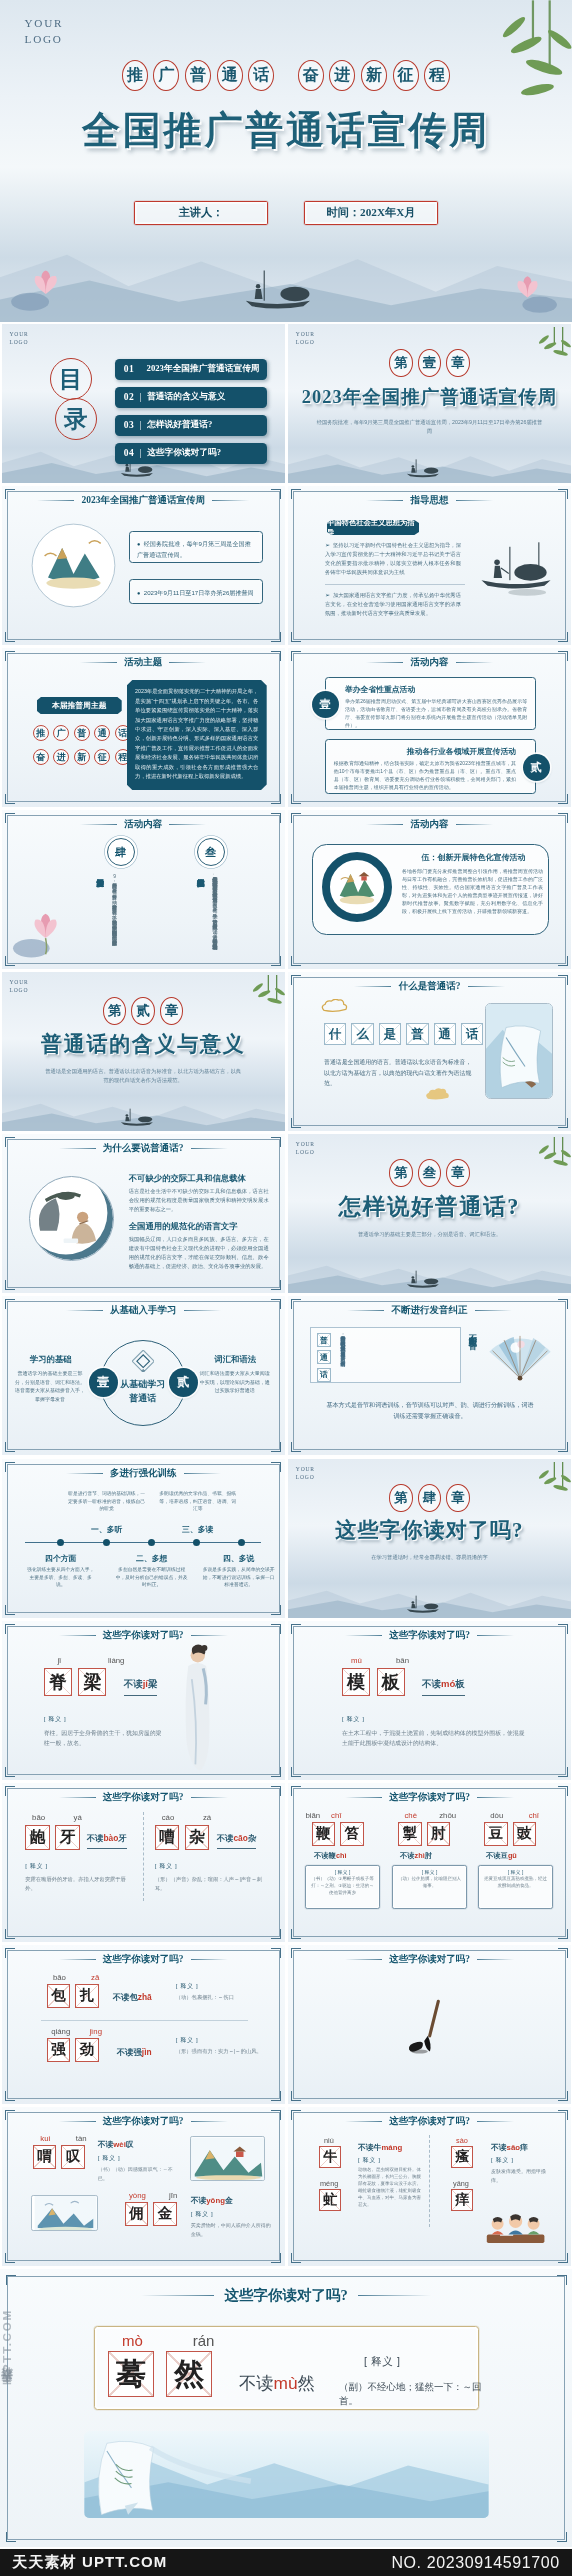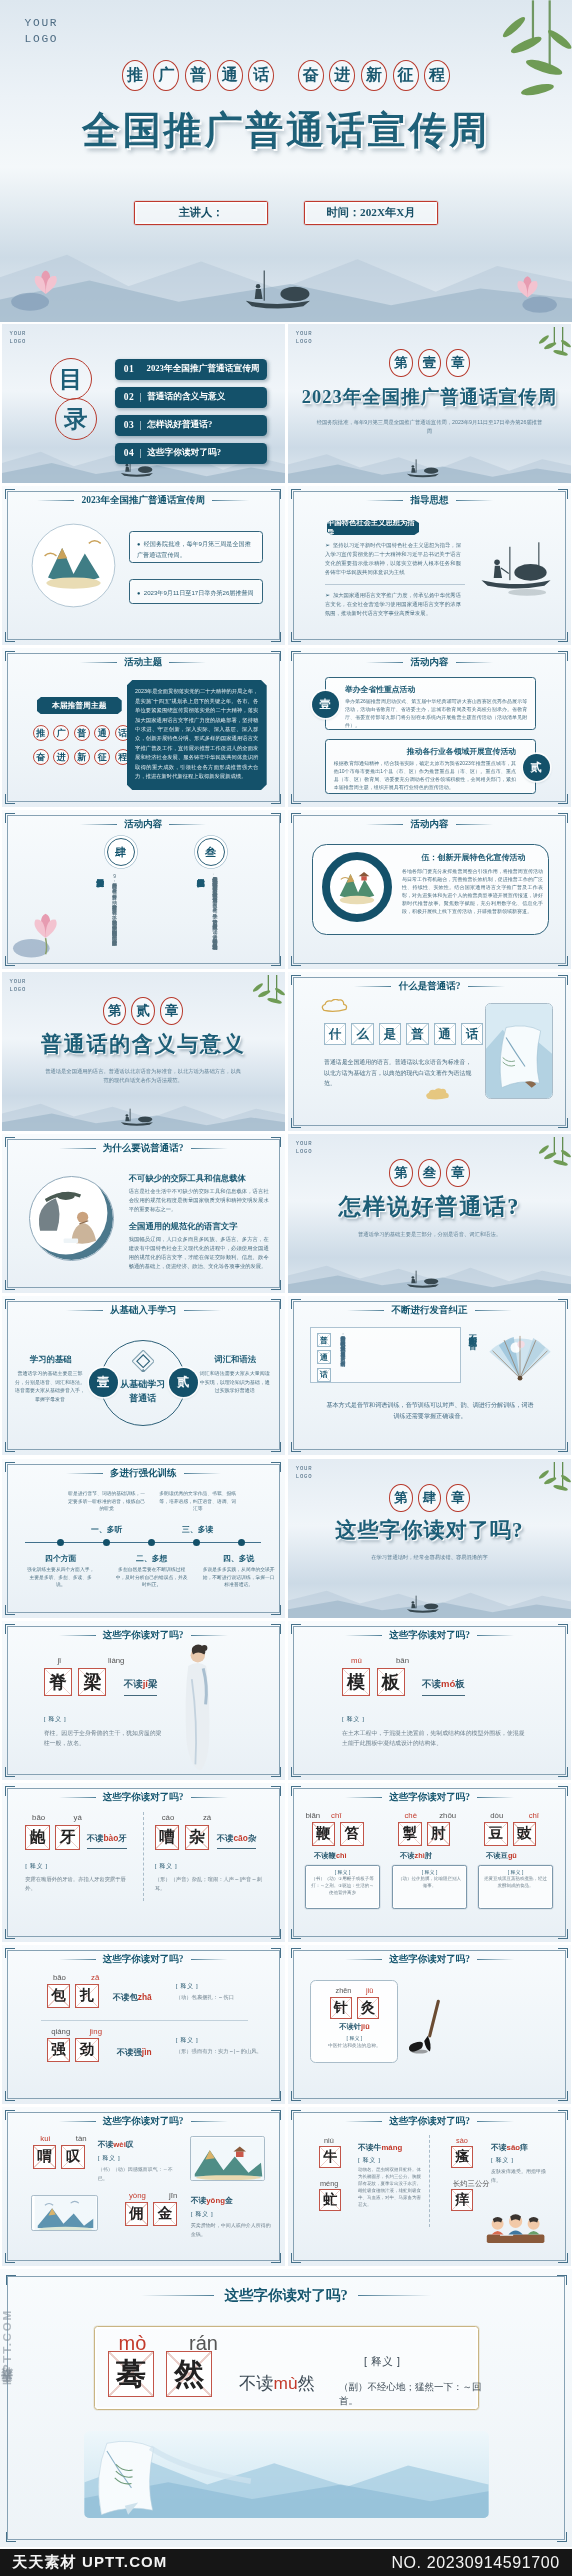--- a/index.html
+++ b/index.html
@@ -3,21 +3,21 @@
 <meta charset="utf-8">
 <style>
   *{box-sizing:border-box;margin:0;padding:0}
   body{width:572px;font-family:"Liberation Sans","DejaVu Sans",sans-serif;background:#fff;color:#333}
   .page{position:relative;width:572px;height:2576px;overflow:hidden;background:#fff}
   .abs{position:absolute}
 
   
   .cover{position:absolute;left:0;top:0;width:572px;height:322px;overflow:hidden;
     background:linear-gradient(180deg,#dde7ef 0%,#ecf2f7 30%,#f4f8fa 52%,#cddbe6 80%,#e3ebf2 100%)}
-  .logo{position:absolute;font-family:Liberation Mono, monospace;color:#4f6d84;letter-spacing:1.7px;line-height:1.5}
+  .logo{position:absolute;font-family:Liberation Serif, serif;color:#4f6d84;letter-spacing:1.7px;line-height:1.5}
   .cover .logo{top:14.5px;left:24.6px;font-size:11.2px}
   .stamprow{position:absolute;top:60px;left:0;width:100%;display:flex;justify-content:center;gap:5.6px}
   .stamp{width:26px;height:31px;border:1.1px solid #b73a2d;border-radius:50%;display:flex;align-items:center;justify-content:center;
     font-family:"Liberation Serif",serif;font-weight:bold;color:#1a586f;font-size:16px;background:rgba(255,255,255,.5)}
   .stampgap{width:12.3px}
   .covertitle{position:absolute;top:105px;left:0;width:100%;text-align:center;font-family:"Liberation Serif",serif;
     font-weight:bold;font-size:38px;letter-spacing:2.8px;color:#1e6078;
     text-shadow:1.7px 1.7px 0 rgba(255,255,255,.95),3.4px 3.9px 4.5px rgba(30,60,80,.35)}
   .coverdate{position:absolute;top:171px;left:0;width:100%;text-align:center;font-size:10.6px;color:#3a4450;letter-spacing:0.6px}
   .coverboxes{position:absolute;top:201px;left:0;width:100%;display:flex;justify-content:center;gap:36px}
@@ -961,33 +961,20 @@
           <b class="tl"></b>
           <b class="tr"></b>
           <b class="bl"></b>
           <b class="br"></b>
         </div>
       <div class="shead">
           <i class="ln l"></i>
           <span>这些字你读对了吗?</span>
           <i class="ln r"></i>
         </div>
-      <div class="card" style="left:22.4px;top:35px;width:88px;height:83px;border-radius:5.6px;padding:4.5px 5.6px;background:rgba(255,255,255,.85)">
-        <div style="display:flex;justify-content:center;gap:14.5px;font-size:7.3px;color:#555">
-          <span>zhēn</span>
-            <span class="red">jiǔ</span>
-        </div>
-        <div style="display:flex;justify-content:center;gap:5px;margin-top:2.2px">
-          <span class="zi" style="width:22.4px;height:22.4px;font-size:14px">针</span>
-          <span class="zi" style="width:22.4px;height:22.4px;font-size:14px">灸</span>
-        </div>
-        <div style="text-align:center;margin-top:3.4px;font-weight:bold;color:#2a5a70;font-size:7.3px"><span>不读针</span><span class="red">jiū</span><span></span></div>
-        <div style="text-align:center;font-size:5px;color:#2f5e74;margin-top:2.2px">[ 释义 ]</div>
-        <div style="text-align:center;font-size:4.8px;color:#6e808d;margin-top:1.1px">中医针法和灸法的总称。</div>
-      </div>
       <svg class="abs" style="left:120px;top:51px;width:47px;height:65px" viewBox="0 0 90 120">
         <path d="M26 98 q-20 12 -24 2 q-2 -10 16 -14 q16 -4 8 12Z" fill="#1b1b1b"></path>
         <rect x="47" y="4" width="6" height="74" rx="3" fill="#6b4c33" transform="rotate(14 50 40)"></rect>
         <path d="M38 74 q8 18 4 30 q-8 -4 -11 -20Z" fill="#141414"></path>
         <ellipse cx="22" cy="104" rx="16" ry="4" fill="#1b1b1b" opacity=".4"></ellipse>
       </svg>
     </div>
   </div>
 
   <div class="cell" style="left:1.7px;top:2107px">
@@ -1069,21 +1056,21 @@
       <div class="zirow" style="left:31px;top:82px">
           <span class="zi" style="width:22.4px;height:22.4px;font-size:14px">虻</span>
         </div>
       <div class="wrong" style="left:70px;top:35px;font-size:7.8px"><span>不读牛</span><span class="red">máng</span><span></span></div>
       <div class="rel" style="left:70px;top:49px">[ 释义 ]</div>
       <div class="def" style="left:70px;top:60px;width:66px;font-size:4.5px;line-height:1.55">动物名。昆虫纲双翅目虻科。体为长椭圆形，长约三公分。胸腹部有花纹，夏季常出没于水滨。雌虻吸食植物汁液，雄虻则吸食牛、马血液，对牛、马家畜为害甚大。</div>
       <div class="abs" style="left:168px;top:29px;font-size:7.3px;color:#c33a2b">sào</div>
       <div class="zirow" style="left:163px;top:39px">
           <span class="zi" style="width:22.4px;height:22.4px;font-size:14px">瘙</span>
         </div>
-      <div class="abs" style="left:165px;top:72px;font-size:7.3px;color:#555">长约三公分</div>
+      <div class="abs" style="left:165px;top:72px;font-size:7.3px;color:#555">yǎng</div>
       <div class="zirow" style="left:163px;top:82px">
           <span class="zi" style="width:22.4px;height:22.4px;font-size:14px">痒</span>
         </div>
       <div class="wrong" style="left:203px;top:35px;font-size:7.8px"><span>不读</span><span class="red">sāo</span><span>痒</span></div>
       <div class="rel" style="left:203px;top:49px">[ 释义 ]</div>
       <div class="def" style="left:203px;top:60px;width:63px;font-size:5px">皮肤发痒难受。用指甲搔痒。</div>
       <svg class="abs" style="left:188px;top:100px;width:78px;height:42px" viewBox="0 0 130 70">
         <rect x="18" y="46" width="96" height="14" rx="3" fill="#8a5a3b"></rect>
         <rect x="40" y="38" width="22" height="10" rx="1" fill="#eef4f7"></rect>
         <circle cx="36" cy="28" r="10" fill="#f2c9a8"></circle>
@@ -1105,21 +1092,21 @@
         <b class="tr"></b>
         <b class="bl"></b>
         <b class="br"></b>
       </div>
     <div class="shead">
         <i class="ln l"></i>
         <span>这些字你读对了吗?</span>
         <i class="ln r"></i>
       </div>
     <div class="goldbox"></div>
-    <div class="pyrow" style="left:110px;top:63px;gap:26px;font-size:20px;color:#555">
+    <div class="pyrow" style="left:110px;top:63px;gap:26px;font-size:15px;color:#555">
       <span class="py red" style="width:45px">mò</span>
       <span class="py" style="width:45px">rán</span>
     </div>
     <div class="zirow" style="left:108px;top:82px;gap:12.3px">
       <span class="zi" style="width:46px;height:46px;font-size:30px;border-width:1.7px">蓦</span>
       <span class="zi" style="width:46px;height:46px;font-size:30px;border-width:1.7px">然</span>
     </div>
     <div class="wrong" style="left:239px;top:102px;font-size:17.3px;color:#3c4a55;font-weight:normal"><span>不读</span><span class="red">mù</span><span>然</span></div>
     <div class="rel" style="left:364px;top:86px;font-size:10.6px;color:#3c4a55">[ 释义 ]</div>
     <div class="def" style="left:339px;top:111px;width:145px;font-size:9.5px;color:#3c4a55;line-height:1.5">（副）不经心地；猛然一下：～回首。</div>

